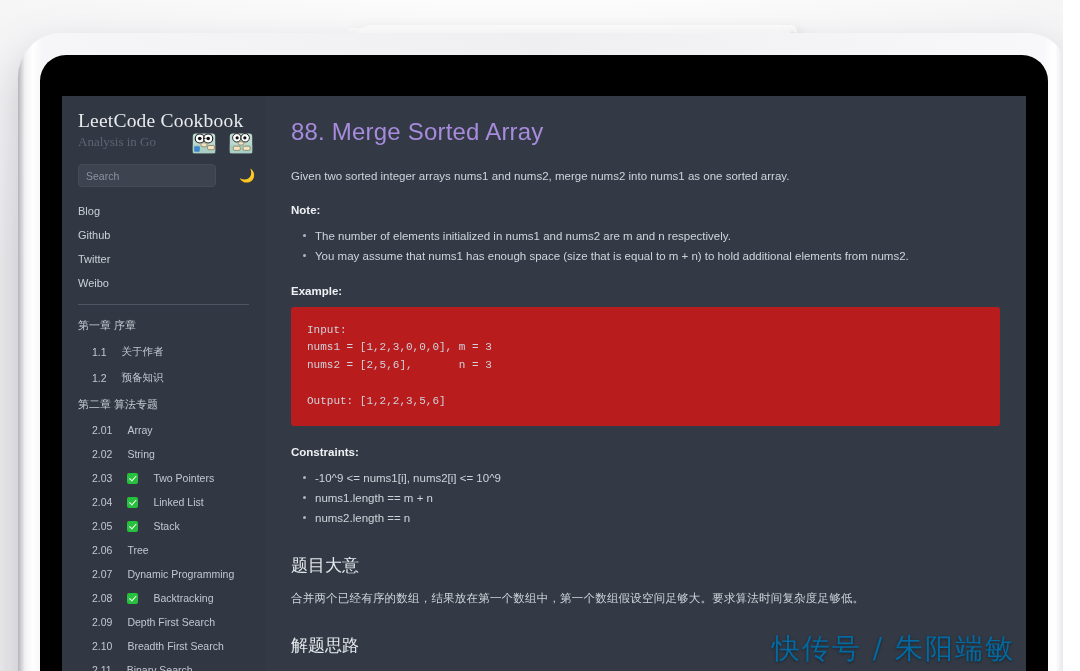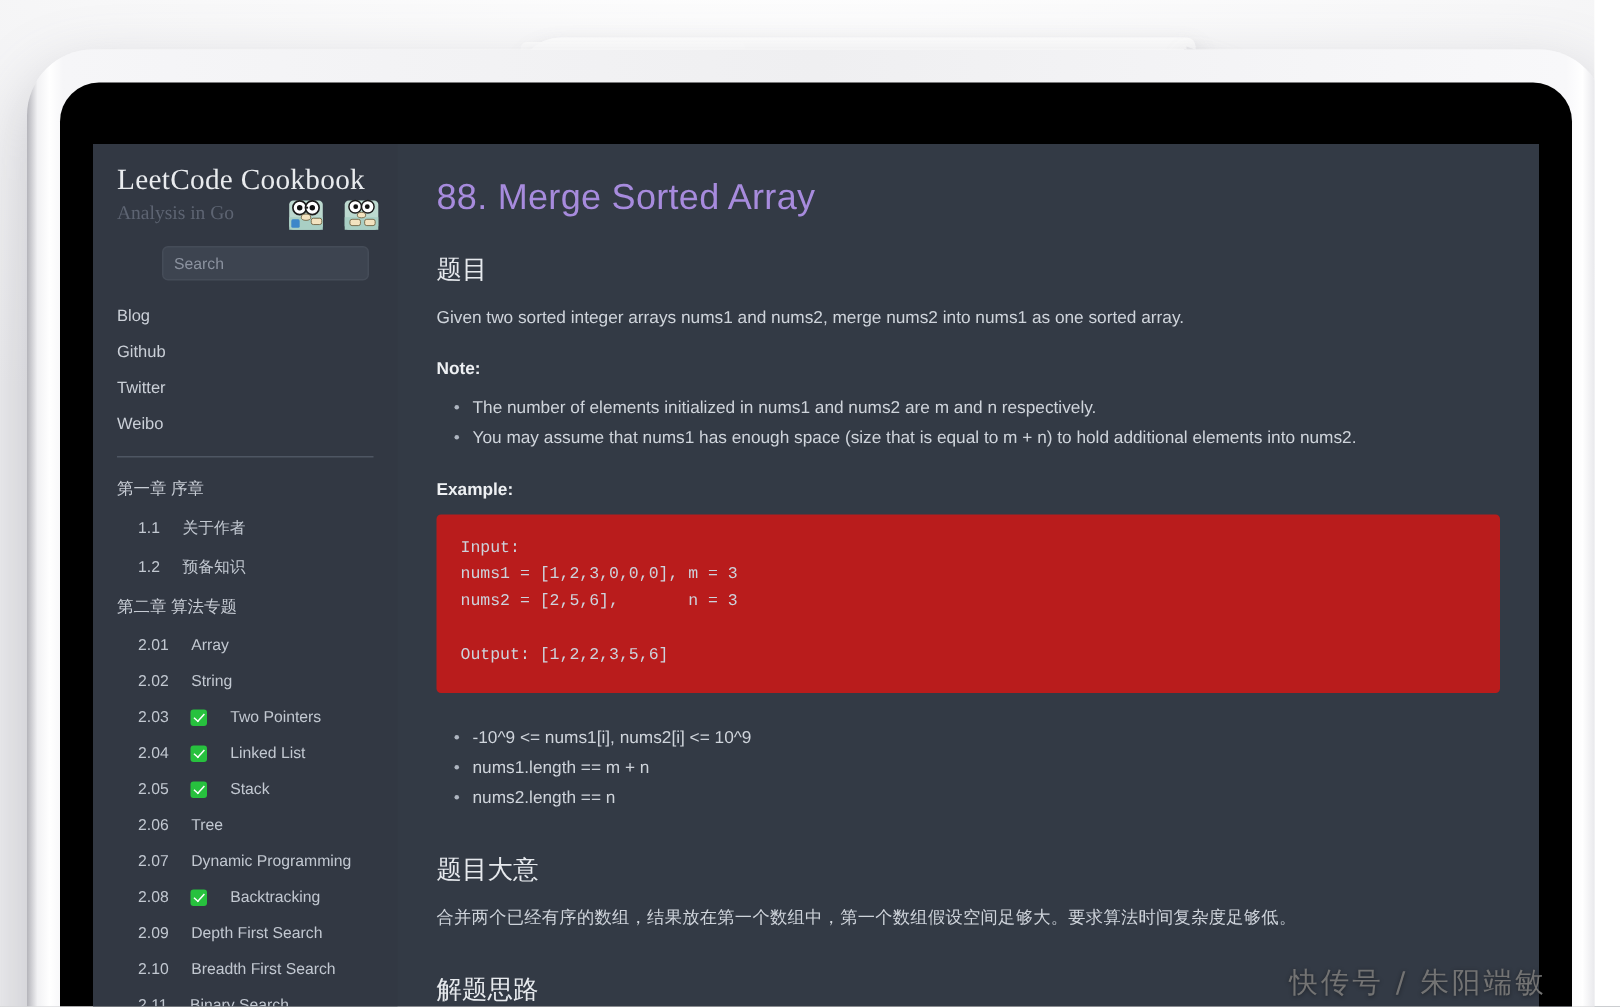--- a/index.html
+++ b/index.html
@@ -174,21 +174,20 @@
     display: flex;
     gap: 9px;
   }
   .gopher { width: 28px; height: 28px; display: block; }
 
   .search-row {
     display: flex;
     align-items: center;
     gap: 23px;
     padding: 14px 16px 0 16px;
-    margin-left: 30px;
   }
   .search-input {
     width: 122px;
     height: 21px;
     border-radius: 4px;
     background: #3d4450;
     border: 1px solid #454c58;
     color: #9ba3b0;
     font-size: 10.5px;
     padding: 0 7px;
@@ -317,24 +316,24 @@
     line-height: 1.62;
     color: #cdd3dc;
     white-space: pre;
     overflow: hidden;
   }
   .sec-gap { height: 8px; }
 
   
   .watermark {
     position: absolute;
-    right: 32px;
+    right: 48px;
     bottom: 3px;
-    font-size: 19px;
-    color: #737373;
+    font-size: 28px;
+    color: #0369a1;
     letter-spacing: 2px;
     font-family: "DejaVu Sans", sans-serif;
     text-shadow: 0 1px 3px rgba(0,0,0,0.45);
     white-space: nowrap;
     pointer-events: none;
   }
 
   
   .screen-gutter {
     position: absolute;
@@ -477,36 +476,36 @@
               <div class="toc-item">
                 <span>2.11</span>
                 <span>Binary Search</span>
               </div>
             </div>
         </div>
 
         <div class="content">
           <h1 class="h1">88. Merge Sorted Array</h1>
 
-          <h2 class="h2 cn">题目</h2>
           <p class="para">Given two sorted integer arrays nums1 and nums2, merge nums2 into nums1 as one sorted array.</p>
 
           <div class="lead">Note:</div>
           <ul class="bullets" id="note-list">
               <li>The number of elements initialized in nums1 and nums2 are m and n respectively.</li>
-              <li>You may assume that nums1 has enough space (size that is equal to m + n) to hold additional elements into nums2.</li>
+              <li>You may assume that nums1 has enough space (size that is equal to m + n) to hold additional elements from nums2.</li>
             </ul>
 
           <div class="lead">Example:</div>
           <pre class="code">Input:
 nums1 = [1,2,3,0,0,0], m = 3
 nums2 = [2,5,6],       n = 3
 
 Output: [1,2,2,3,5,6]</pre>
 
+          <div class="lead">Constraints:</div>
           <ul class="bullets" id="constraints-list">
               <li>-10^9 &lt;= nums1[i], nums2[i] &lt;= 10^9</li>
               <li>nums1.length == m + n</li>
               <li>nums2.length == n</li>
             </ul>
 
           <div class="sec-gap"></div>
           <h2 class="h2 cn">题目大意</h2>
           <p class="para cn">合并两个已经有序的数组，结果放在第一个数组中，第一个数组假设空间足够大。要求算法时间复杂度足够低。</p>
 

